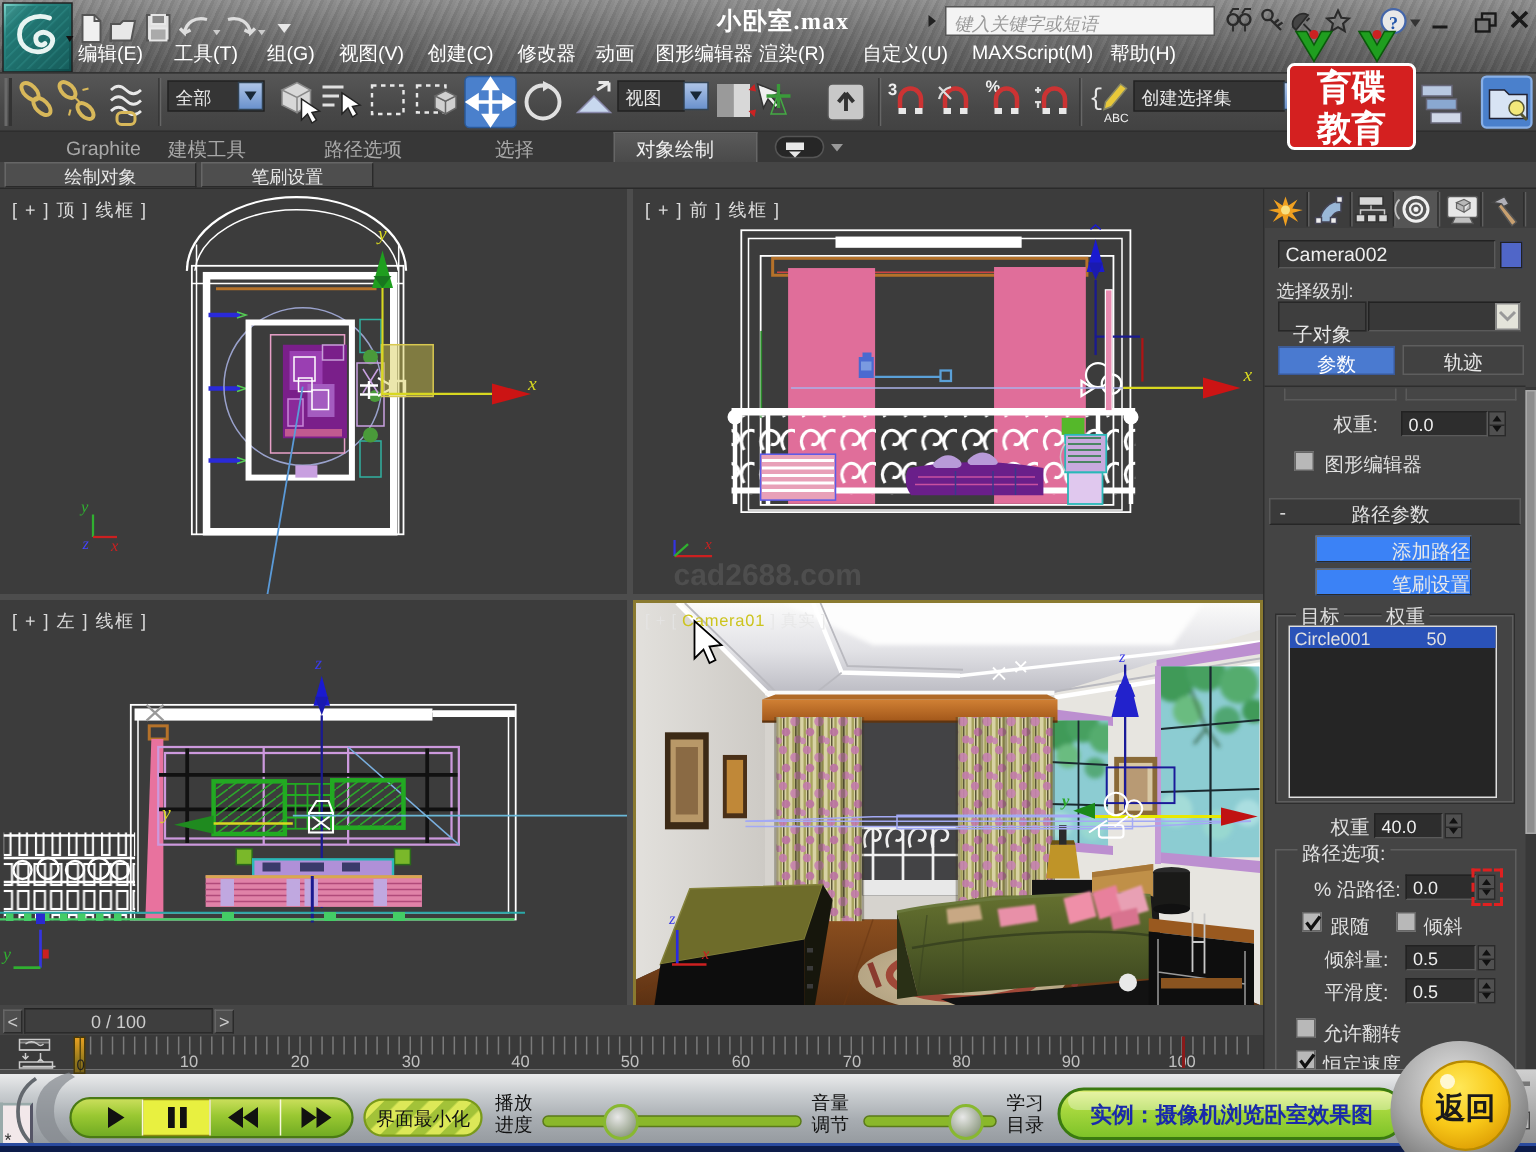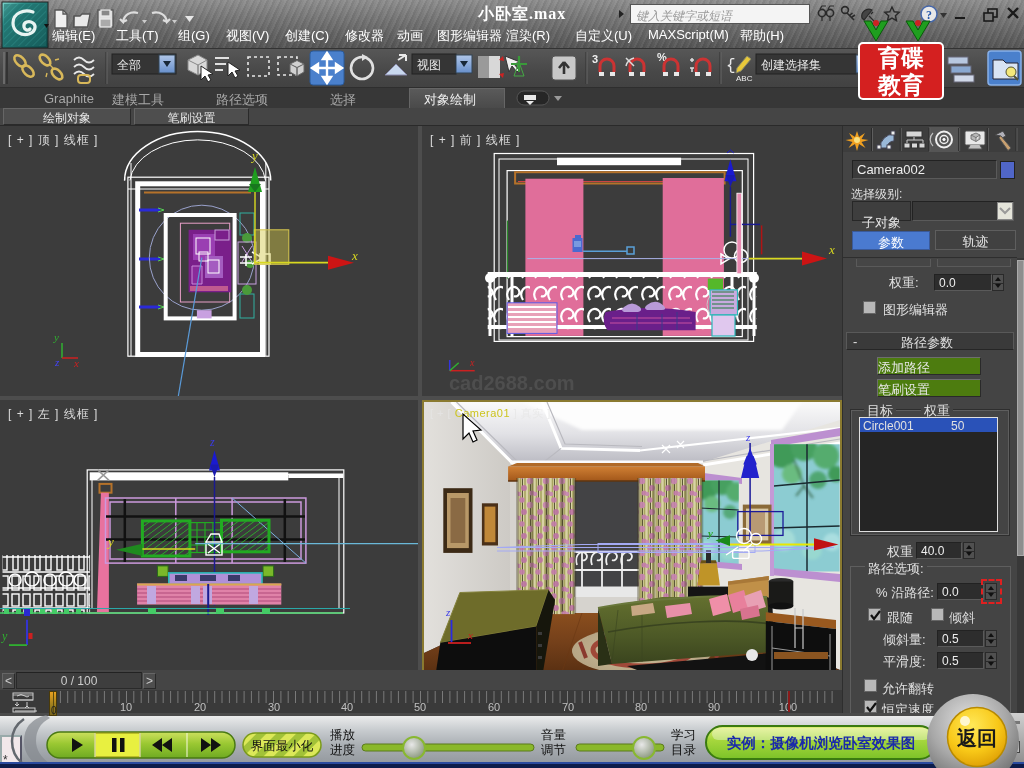--- a/index.html
+++ b/index.html
@@ -27,21 +27,21 @@
 #ribbon2{left:0;top:108px;width:1024px;height:18px;background:#454545;border-bottom:1px solid #2a2a2a;}
 .subtab{position:absolute;top:0;height:17px;background:#4e4e4e;border:1px solid #666;border-right-color:#2a2a2a;border-bottom-color:#2a2a2a;color:#e8e8e8;font:12px "Liberation Sans",sans-serif;text-align:center;padding-top:1px;}
 
 #vpwrap{left:0;top:126px;width:842px;height:546px;background:#4d4d4d;}
 .vp{position:absolute;background:#3c3c3c;}
 .vplabel{position:absolute;left:8px;top:6px;color:#dcdcdc;font:12px "Liberation Sans",sans-serif;letter-spacing:1px;white-space:nowrap;}
 
 #rpanel{left:842px;top:126px;width:182px;height:587px;background:#444444;border-left:1px solid #2e2e2e;}
 .ptext{position:absolute;color:#e0e0e0;font:12px "Liberation Sans",sans-serif;white-space:nowrap;}
 .pfield{position:absolute;background:#2d2d2d;border:1px solid #222;border-bottom-color:#5a5a5a;border-right-color:#5a5a5a;color:#eee;font:12px "Liberation Sans",sans-serif;padding:1px 0 0 4px;}
-.pbtn{position:absolute;background:#4d7c0f;border:1px solid #6e6e6e;border-right-color:#2a2a2a;border-bottom-color:#2a2a2a;color:#e8e8e8;font:12px "Liberation Sans",sans-serif;text-align:left;}
+.pbtn{position:absolute;background:#3b82f6;border:1px solid #6e6e6e;border-right-color:#2a2a2a;border-bottom-color:#2a2a2a;color:#e8e8e8;font:12px "Liberation Sans",sans-serif;text-align:right;}
 .spin{position:absolute;width:12px;background:#505050;border:1px solid #2a2a2a;}
 .spin:before{content:"";position:absolute;left:2px;top:2px;border-left:3px solid transparent;border-right:3px solid transparent;border-bottom:4px solid #111;}
 .spin:after{content:"";position:absolute;left:2px;bottom:2px;border-left:3px solid transparent;border-right:3px solid transparent;border-top:4px solid #111;}
 .spin i{position:absolute;left:0;top:50%;width:100%;height:1px;background:#2a2a2a;}
 .cbox{position:absolute;width:13px;height:13px;background:#b8b8b8;border:1px solid #666;}
 .groupbox{position:absolute;border:1px solid #2e2e2e;outline:1px solid #5e5e5e;outline-offset:-2px;}
 
 #timerow{left:0;top:670px;width:842px;height:20px;background:#454545;}
 #rulerrow{left:0;top:690px;width:842px;height:23px;background:#3a3a3a;}
 #playerbar{left:0;top:713px;width:1024px;height:55px;background:linear-gradient(#f2f2f2,#c9cdd0 30%,#a8adb2 60%,#8f9499);}

